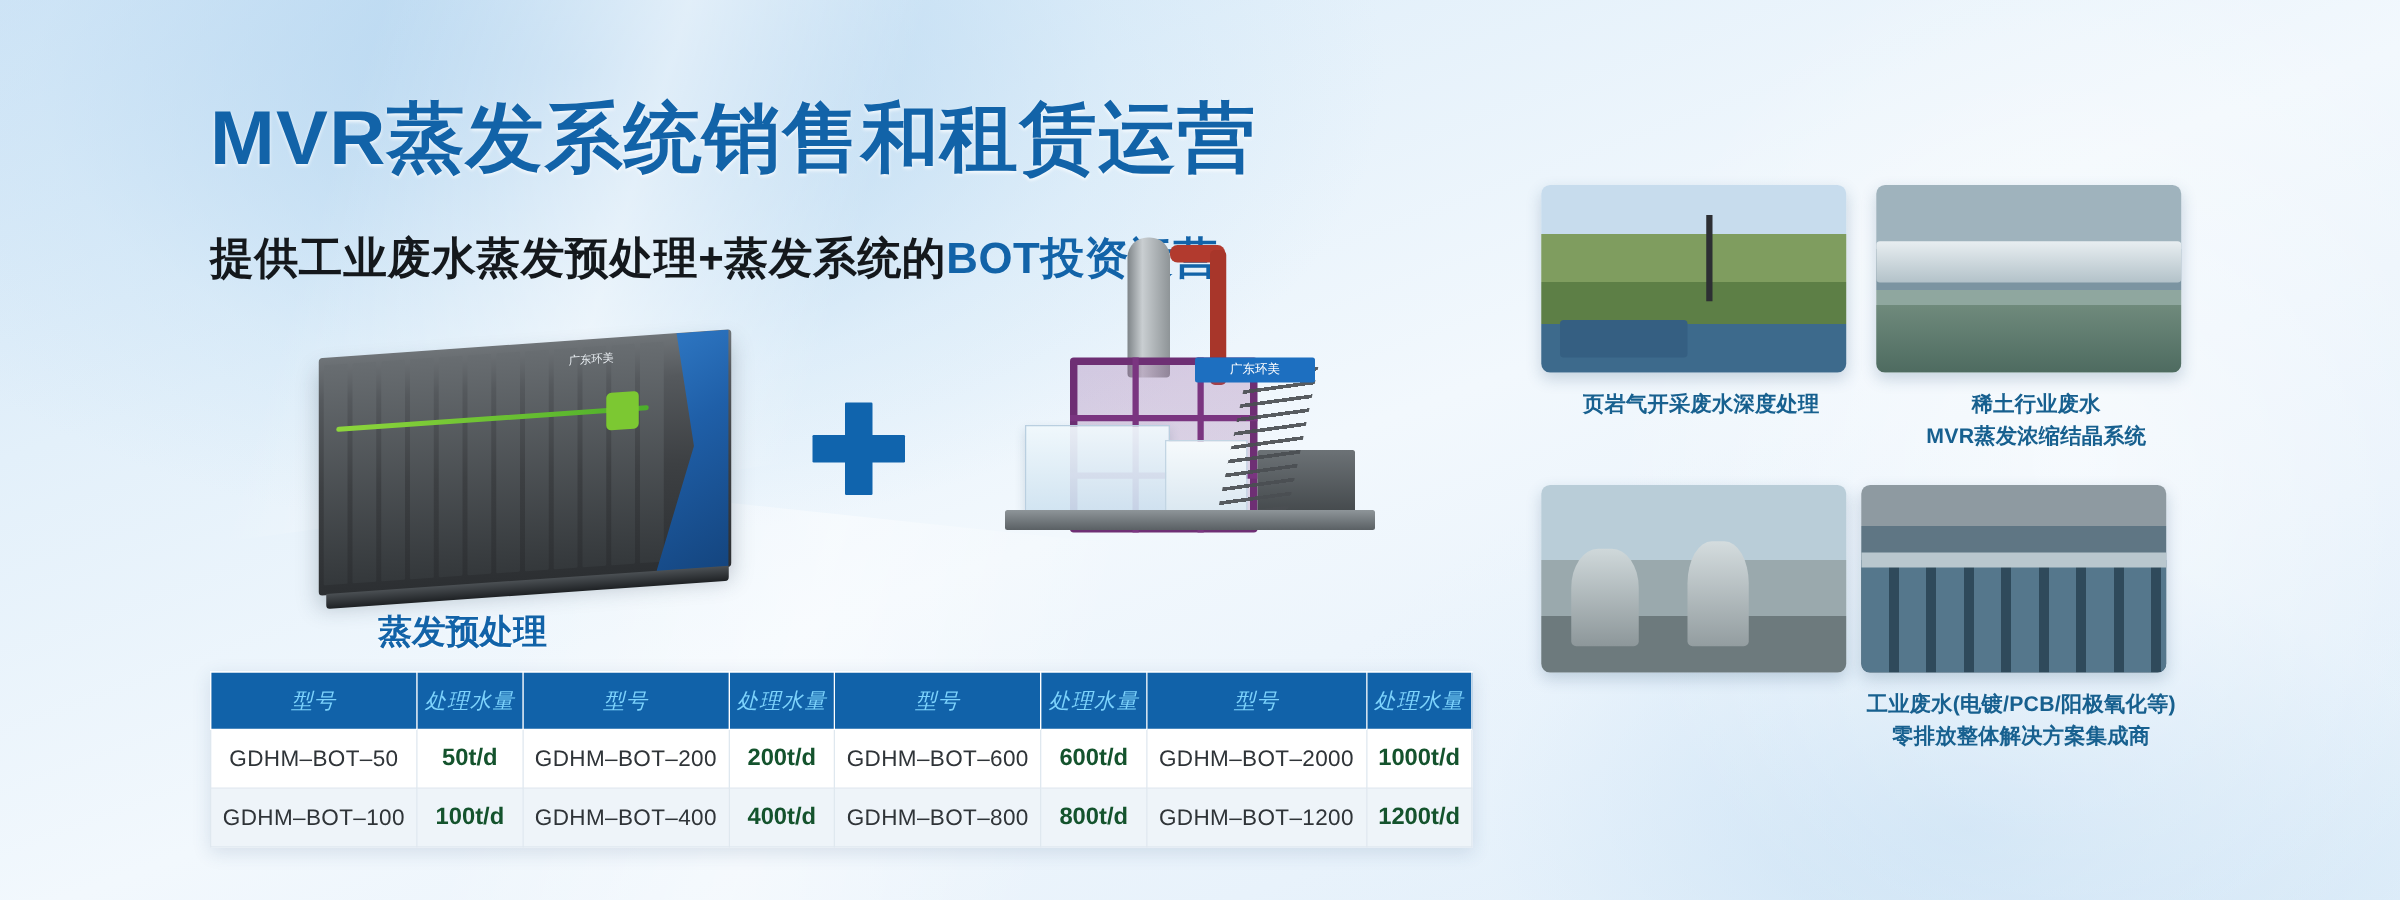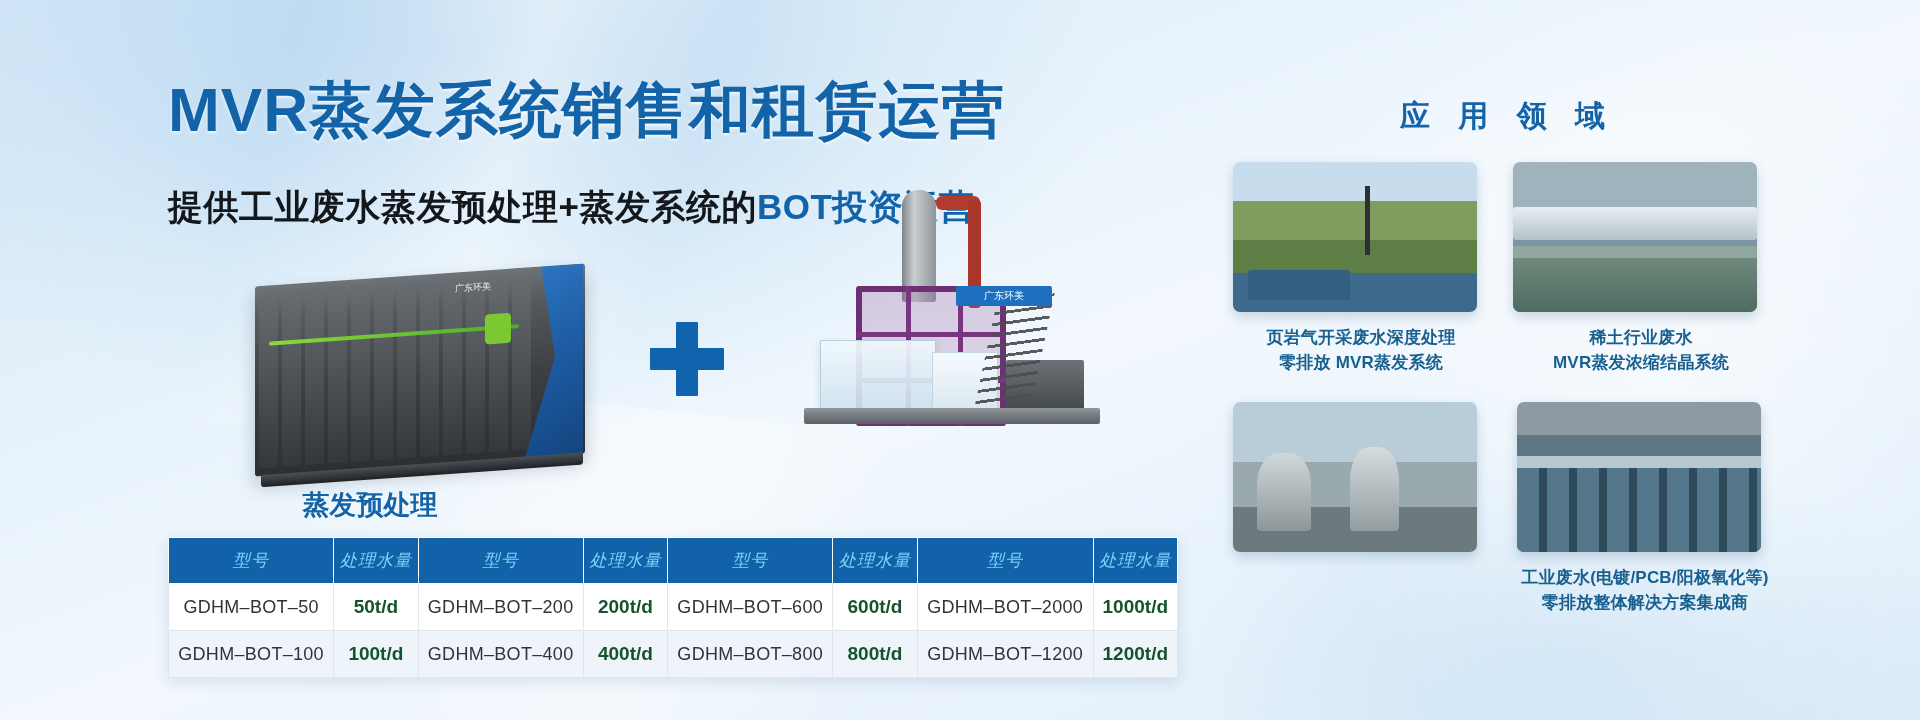--- a/index.html
+++ b/index.html
@@ -164,25 +164,25 @@
   #spec-table td.val { font-weight: 700; color: #14532d; font-size: 19px; }
   #spec-table td.model { letter-spacing: .3px; margin-left: 16px; }
 
   
   #right { position: absolute; left: 1205px; top: 0; width: 715px; height: 720px; }
   #apps-title {
     position: absolute; left: 195px; top: 96px;
     font-size: 30px; font-weight: 800; letter-spacing: 10px;
     color: #1263a8; white-space: nowrap;
   }
-  .app-card { position: absolute; width: 256px; margin-top: 14px; }
+  .app-card { position: absolute; width: 256px; }
   #app-0 { left: 28px;  top: 148px; }
-  #app-1 { left: 308px; top: 148px; }
+  #app-1 { left: 296px; top: 148px; }
   #app-2 { left: 28px;  top: 388px; }
-  #app-3 { left: 312px; top: 388px; }
+  #app-3 { left: 284px; top: 388px; }
   .app-thumb {
     width: 244px; height: 150px; border-radius: 7px; overflow: hidden;
     box-shadow: 0 5px 12px rgba(40,80,120,.22);
     position: relative;
   }
   .app-caption {
     margin-top: 14px; text-align: center;
     font-size: 17px; line-height: 1.45; color: #17608f; font-weight: 600;
     letter-spacing: .2px;
   }
@@ -299,27 +299,25 @@
           <td class="model">GDHM–BOT–800</td>
           <td class="val">800t/d</td>
           <td class="model">GDHM–BOT–1200</td>
           <td class="val">1200t/d</td>
         </tr>
       </tbody>
     </table>
   </div>
 
   <div id="right">
-    <div id="apps-title">应 用 领 域</div>
 
     <div class="app-card" id="app-0">
       <div class="app-thumb t0"></div>
       <div class="app-caption">
         <div>页岩气开采废水深度处理</div>
-        <div>零排放 MVR蒸发系统</div>
       </div>
     </div>
 
     <div class="app-card" id="app-1">
       <div class="app-thumb t1"></div>
       <div class="app-caption">
         <div>稀土行业废水</div>
         <div>MVR蒸发浓缩结晶系统</div>
       </div>
     </div>

